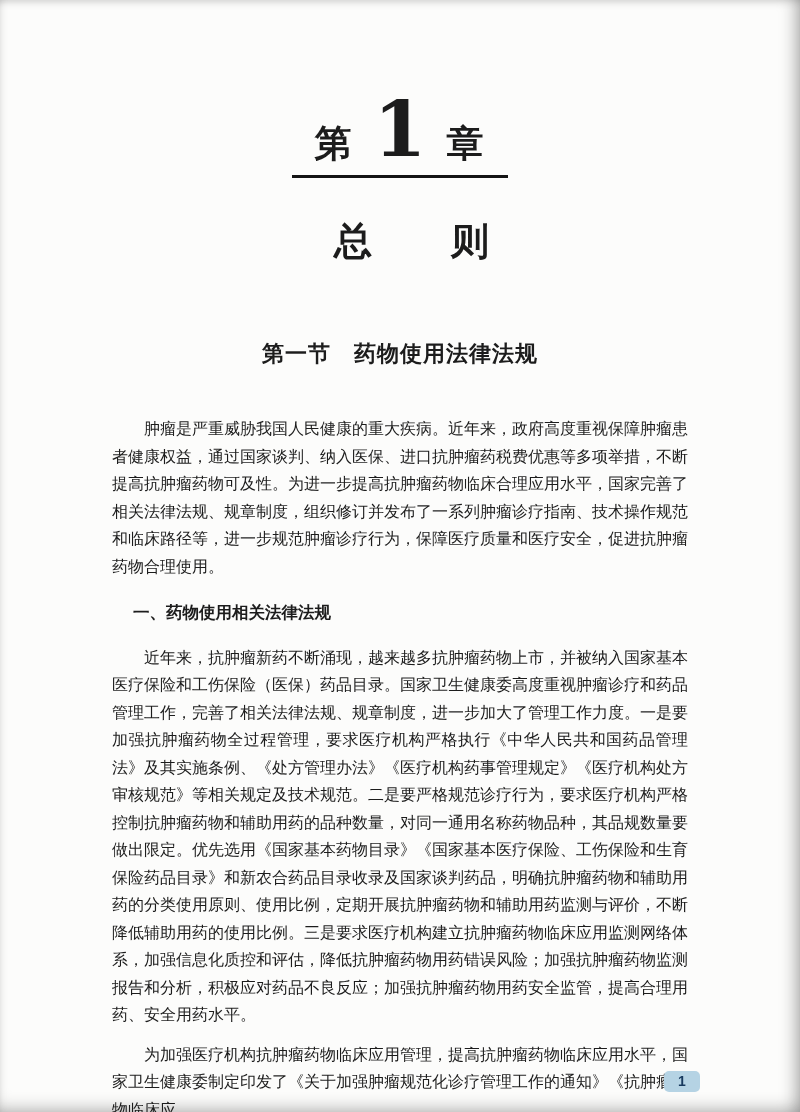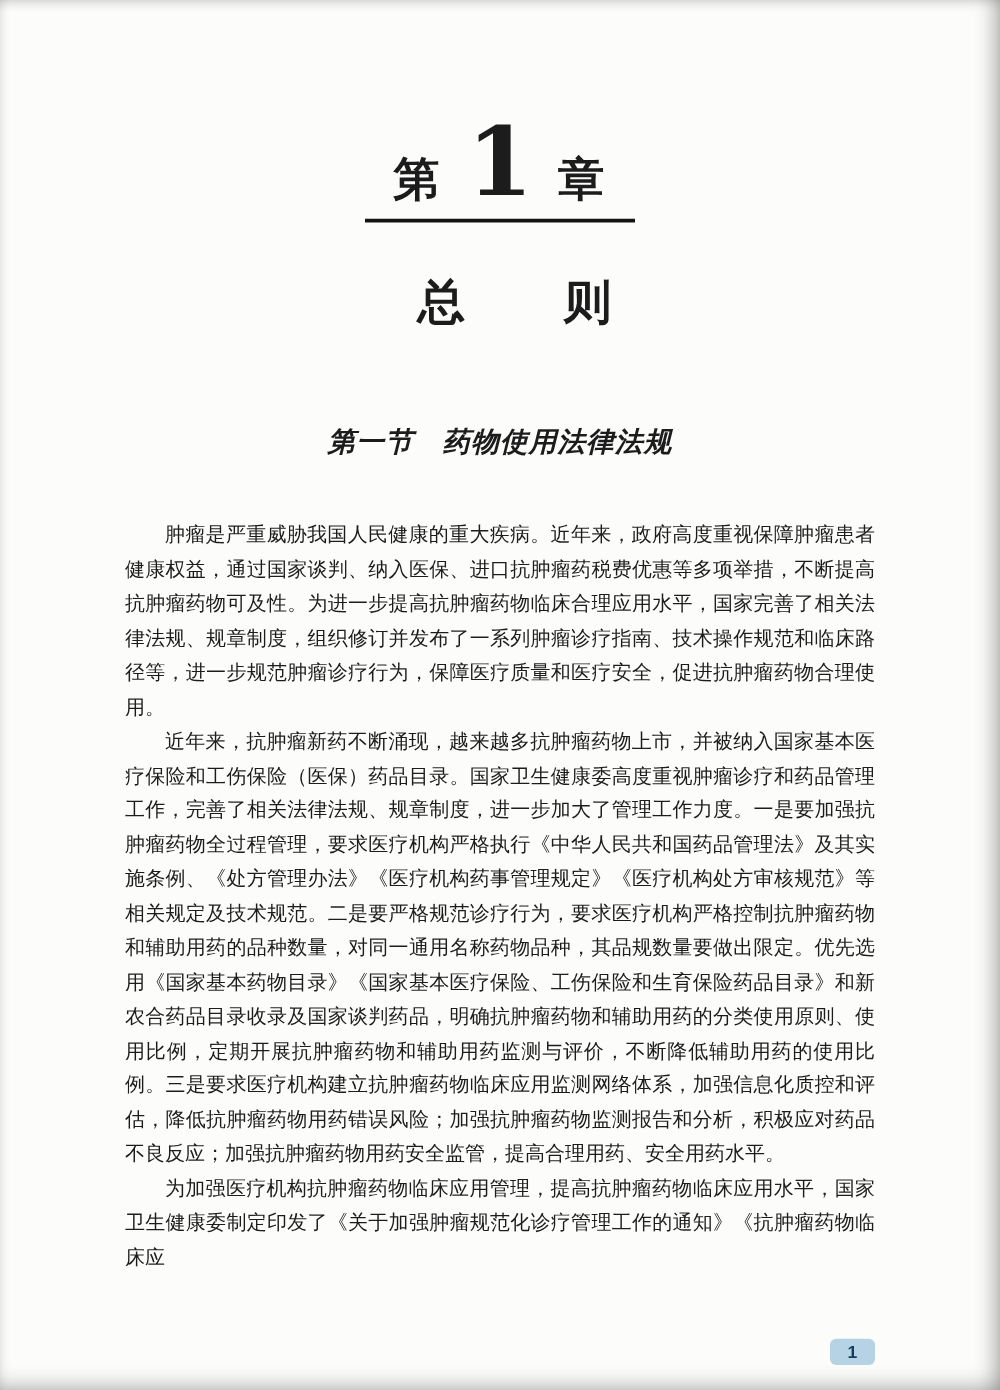--- a/index.html
+++ b/index.html
@@ -61,33 +61,32 @@
     padding-left: 40px;
   }
   
   .section-title {
     margin: 72px 0 0 0;
     font-family: "Liberation Sans", "DejaVu Sans", sans-serif;
     font-weight: 700;
     font-size: 22px;
     text-align: center;
     letter-spacing: 1px;
-    font-style: italic;
   }
   
   .body-text {
     width: 600px;
     margin: 46px auto 0 auto;
     font-size: 16px;
     line-height: 27.5px;
     text-align: justify;
     text-justify: inter-ideograph;
   }
   .body-text p {
-    margin: 0;
+    margin: 12px;
     text-indent: 2em;
     font-family: Liberation Serif, serif;
   }
   .body-text h3 {
     margin: 19px 0 17px 0;
     font-family: "Liberation Sans", "DejaVu Sans", sans-serif;
     font-weight: 700;
     font-size: 16.5px;
     text-indent: 2em;
     line-height: 27.5px;
@@ -120,20 +119,21 @@
       <span class="ch-zh">章</span>
     </div>
     <div class="chapter-rule"></div>
     <h1 class="chapter-title">总　　则</h1>
   </header>
 
   <h2 class="section-title">第一节　药物使用法律法规</h2>
 
   <main class="body-text">
     <p>肿瘤是严重威胁我国人民健康的重大疾病。近年来，政府高度重视保障肿瘤患者健康权益，通过国家谈判、纳入医保、进口抗肿瘤药税费优惠等多项举措，不断提高抗肿瘤药物可及性。为进一步提高抗肿瘤药物临床合理应用水平，国家完善了相关法律法规、规章制度，组织修订并发布了一系列肿瘤诊疗指南、技术操作规范和临床路径等，进一步规范肿瘤诊疗行为，保障医疗质量和医疗安全，促进抗肿瘤药物合理使用。</p>
+    <h3>一、药物使用相关法律法规</h3>
     <p>近年来，抗肿瘤新药不断涌现，越来越多抗肿瘤药物上市，并被纳入国家基本医疗保险和工伤保险（医保）药品目录。国家卫生健康委高度重视肿瘤诊疗和药品管理工作，完善了相关法律法规、规章制度，进一步加大了管理工作力度。一是要加强抗肿瘤药物全过程管理，要求医疗机构严格执行《中华人民共和国药品管理法》及其实施条例、《处方管理办法》《医疗机构药事管理规定》《医疗机构处方审核规范》等相关规定及技术规范。二是要严格规范诊疗行为，要求医疗机构严格控制抗肿瘤药物和辅助用药的品种数量，对同一通用名称药物品种，其品规数量要做出限定。优先选用《国家基本药物目录》《国家基本医疗保险、工伤保险和生育保险药品目录》和新农合药品目录收录及国家谈判药品，明确抗肿瘤药物和辅助用药的分类使用原则、使用比例，定期开展抗肿瘤药物和辅助用药监测与评价，不断降低辅助用药的使用比例。三是要求医疗机构建立抗肿瘤药物临床应用监测网络体系，加强信息化质控和评估，降低抗肿瘤药物用药错误风险；加强抗肿瘤药物监测报告和分析，积极应对药品不良反应；加强抗肿瘤药物用药安全监管，提高合理用药、安全用药水平。</p>
     <p>为加强医疗机构抗肿瘤药物临床应用管理，提高抗肿瘤药物临床应用水平，国家卫生健康委制定印发了《关于加强肿瘤规范化诊疗管理工作的通知》《抗肿瘤药物临床应</p>
   </main>
 
   <div class="page-number-pill" style="background: rgb(181, 211, 228);">
     <span>1</span>
   </div>
 
 </div>
 

